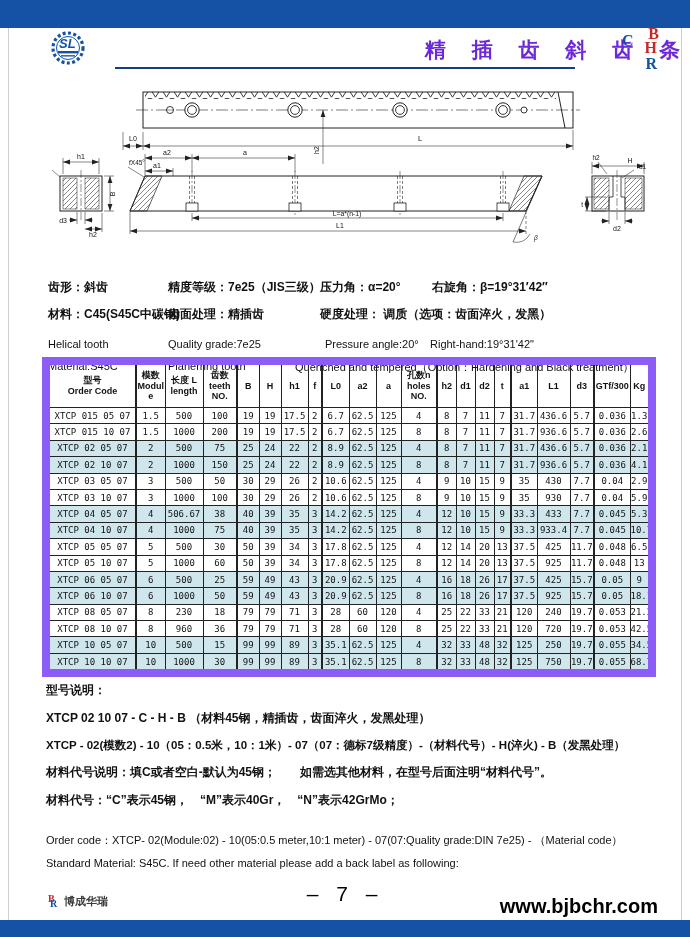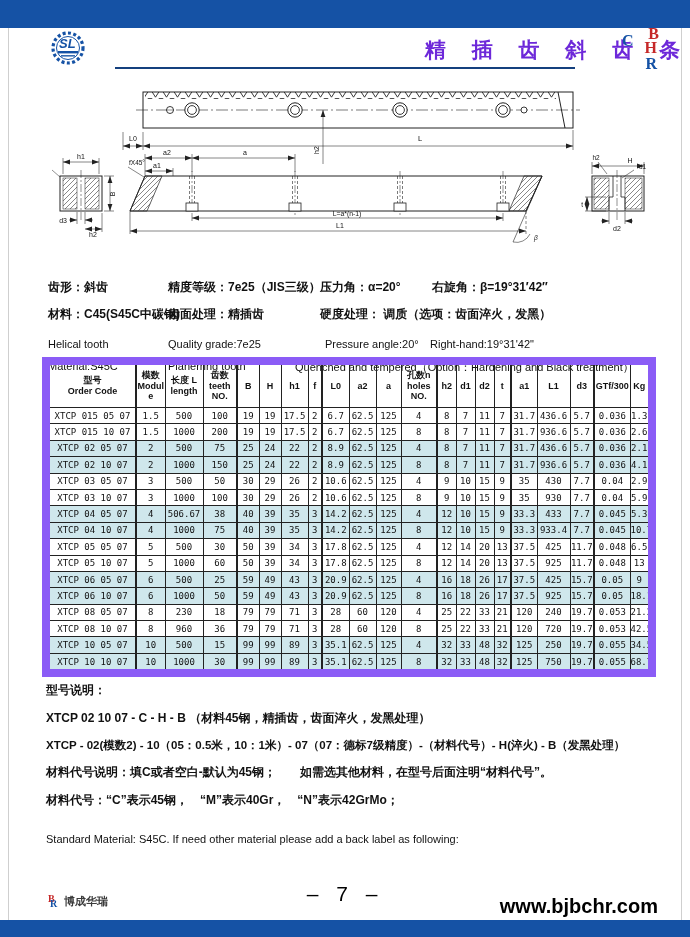--- a/index.html
+++ b/index.html
@@ -687,20 +687,21 @@
         </tbody>
     </table>
   </div>
 
   <div class="notes">
     <div class="note note-cn">型号说明：</div>
     <div class="note note-cn">XTCP 02 10 07 - C - H - B （材料45钢，精插齿，齿面淬火，发黑处理）</div>
     <div class="note note-cn long">XTCP - 02(模数2) - 10（05：0.5米，10：1米）- 07（07：德标7级精度）-（材料代号）- H(淬火) - B（发黑处理）</div>
     <div class="note note-cn">材料代号说明：填C或者空白-默认为45钢；　　如需选其他材料，在型号后面注明“材料代号”。</div>
     <div class="note note-cn gap">材料代号：“C”表示45钢，　“M”表示40Gr，　“N”表示42GrMo；</div>
+    <div class="note note-en">Order code：XTCP- 02(Module:02) - 10(05:0.5 meter,10:1 meter) -  07(07:Quality grade:DIN 7e25) - （Material code）</div>
     <div class="note note-en">Standard  Material: S45C. If need other material please add a back label as following:</div>
   </div>
 
   <div class="footer-brand">
     <span class="glyph">
       <span class="g1">B</span>
       <span class="g2">R</span>
     </span><span>博成华瑞</span>
   </div>
   <div class="page-num">– 7 –</div>

